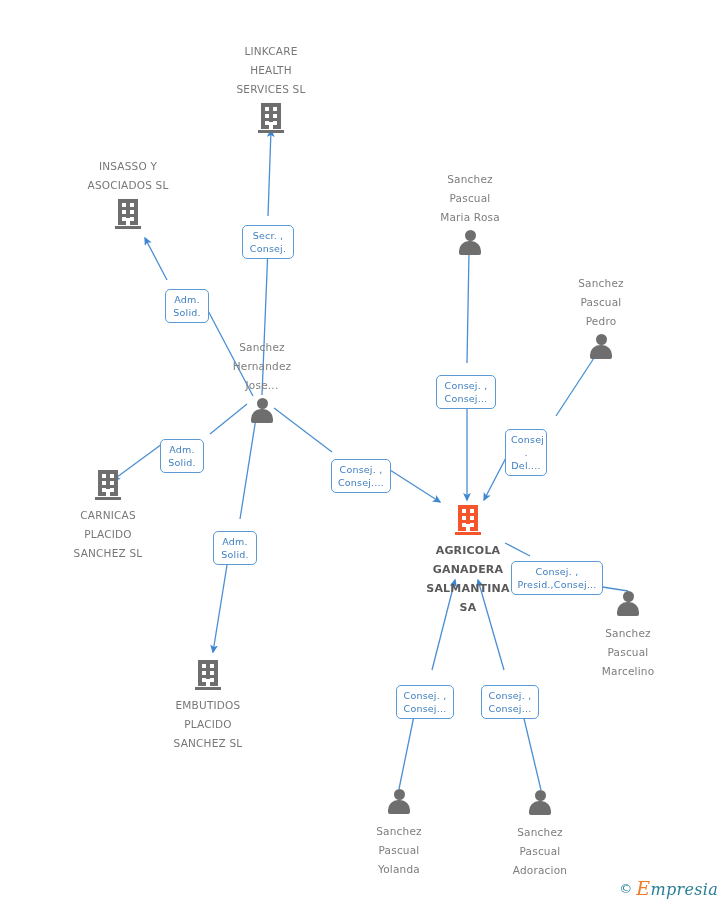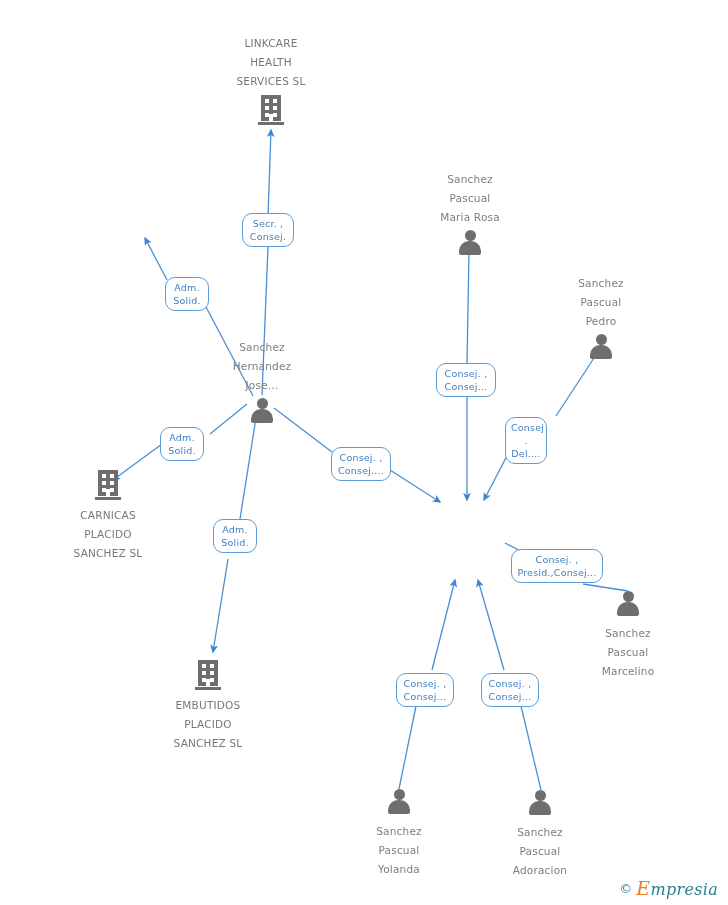--- a/index.html
+++ b/index.html
@@ -26,23 +26,23 @@
   .bld.orange .body,.bld.orange .base{background:#f4552a;}
 
   
   .per{position:relative;width:26px;height:28px;}
   .per .head{position:absolute;left:8px;top:1px;width:11px;height:11px;border-radius:50%;background:#6e6e6e;}
   .per .torso{position:absolute;left:2px;top:12px;width:22px;height:14px;background:#6e6e6e;
               border-radius:10px 10px 2px 2px;}
 
   
   .rel{position:absolute;box-sizing:border-box;
-       background:#ffffff;border:1px solid #5b9bd5;border-radius:10px;
+       background:#ffffff;border:1px solid #5b9bd5;border-radius:5px;
        color:#3f7fc1;font-size:9.5px;line-height:13px;text-align:center;
-       padding:3px 5px;white-space:pre-line;letter-spacing:.2px;}
+       padding:3px 5px;white-space:pre-line;letter-spacing:.2px;margin-top:12px;}
 
   .watermark{position:absolute;right:10px;bottom:6px;display:flex;align-items:center;gap:4px;}
   .watermark .c{font-size:13px;color:#2b7f97;}
   .watermark .w{font-family:"DejaVu Serif","Liberation Serif",serif;font-style:italic;
                 font-size:16px;color:#2b7f97;letter-spacing:.3px;}
   .watermark .w b{color:#f07c28;font-weight:normal;font-size:19px;}
 </style>
 </head>
 <body>
 
@@ -81,35 +81,48 @@
       <path d="M530,556 L505,543"></path>
 
       <path d="M399,789 L416,706"></path>
       <path d="M432,670 L455,580" marker-end="url(#ah)"></path>
 
       <path d="M541,790 L521,706"></path>
       <path d="M504,670 L478,580" marker-end="url(#ah)"></path>
     </g>
   </svg>
 
-  <div class="node company" style="left:221px;top:32px;width:100px;">
+  <div class="node company" style="left:221px;top:40px;width:100px;">
     <span class="caption">LINKCARE
 HEALTH
 SERVICES SL</span>
     <span class="glyph">
       <span class="bld" style="display:inline-block;margin-top:6px;">
         <span class="body"></span><span class="base"></span>
         <i style="left:7px;top:4px"></i><i style="left:15px;top:4px"></i>
         <i style="left:7px;top:11px"></i><i style="left:15px;top:11px"></i>
         <i style="left:7px;top:18px"></i><i style="left:15px;top:18px"></i>
         <span class="door"></span>
       </span>
     </span>
   </div>
 
+  <div class="node company" style="left:78px;top:155px;width:100px;">
+    <span class="caption">INSASSO Y
+ASOCIADOS SL</span>
+    <span class="glyph">
+      <span class="bld" style="display:inline-block;margin-top:6px;">
+        <span class="body"></span><span class="base"></span>
+        <i style="left:7px;top:4px"></i><i style="left:15px;top:4px"></i>
+        <i style="left:7px;top:11px"></i><i style="left:15px;top:11px"></i>
+        <i style="left:7px;top:18px"></i><i style="left:15px;top:18px"></i>
+        <span class="door"></span>
+      </span>
+    </span>
+  </div>
 
   <div class="node company" style="left:58px;top:470px;width:100px;">
     <span class="glyph">
       <span class="bld" style="display:inline-block;">
         <span class="body"></span><span class="base"></span>
         <i style="left:7px;top:4px"></i><i style="left:15px;top:4px"></i>
         <i style="left:7px;top:11px"></i><i style="left:15px;top:11px"></i>
         <i style="left:7px;top:18px"></i><i style="left:15px;top:18px"></i>
         <span class="door"></span>
       </span>
@@ -127,20 +140,34 @@
         <i style="left:7px;top:11px"></i><i style="left:15px;top:11px"></i>
         <i style="left:7px;top:18px"></i><i style="left:15px;top:18px"></i>
         <span class="door"></span>
       </span>
     </span>
     <span class="caption">EMBUTIDOS
 PLACIDO
 SANCHEZ SL</span>
   </div>
 
+  <div class="node center company" style="left:418px;top:505px;width:100px;">
+    <span class="glyph">
+      <span class="bld orange" style="display:inline-block;">
+        <span class="body"></span><span class="base"></span>
+        <i style="left:7px;top:4px"></i><i style="left:15px;top:4px"></i>
+        <i style="left:7px;top:11px"></i><i style="left:15px;top:11px"></i>
+        <i style="left:7px;top:18px"></i><i style="left:15px;top:18px"></i>
+        <span class="door"></span>
+      </span>
+    </span>
+    <span class="caption">AGRICOLA
+GANADERA
+SALMANTINA SA</span>
+  </div>
 
   <div class="node person" style="left:212px;top:336px;width:100px;">
     <span class="caption">Sanchez
 Hernandez
 Jose...</span>
     <span class="glyph">
       <span class="per" style="display:inline-block;margin-top:4px;"><span class="head"></span><span class="torso"></span></span>
     </span>
   </div>
 

